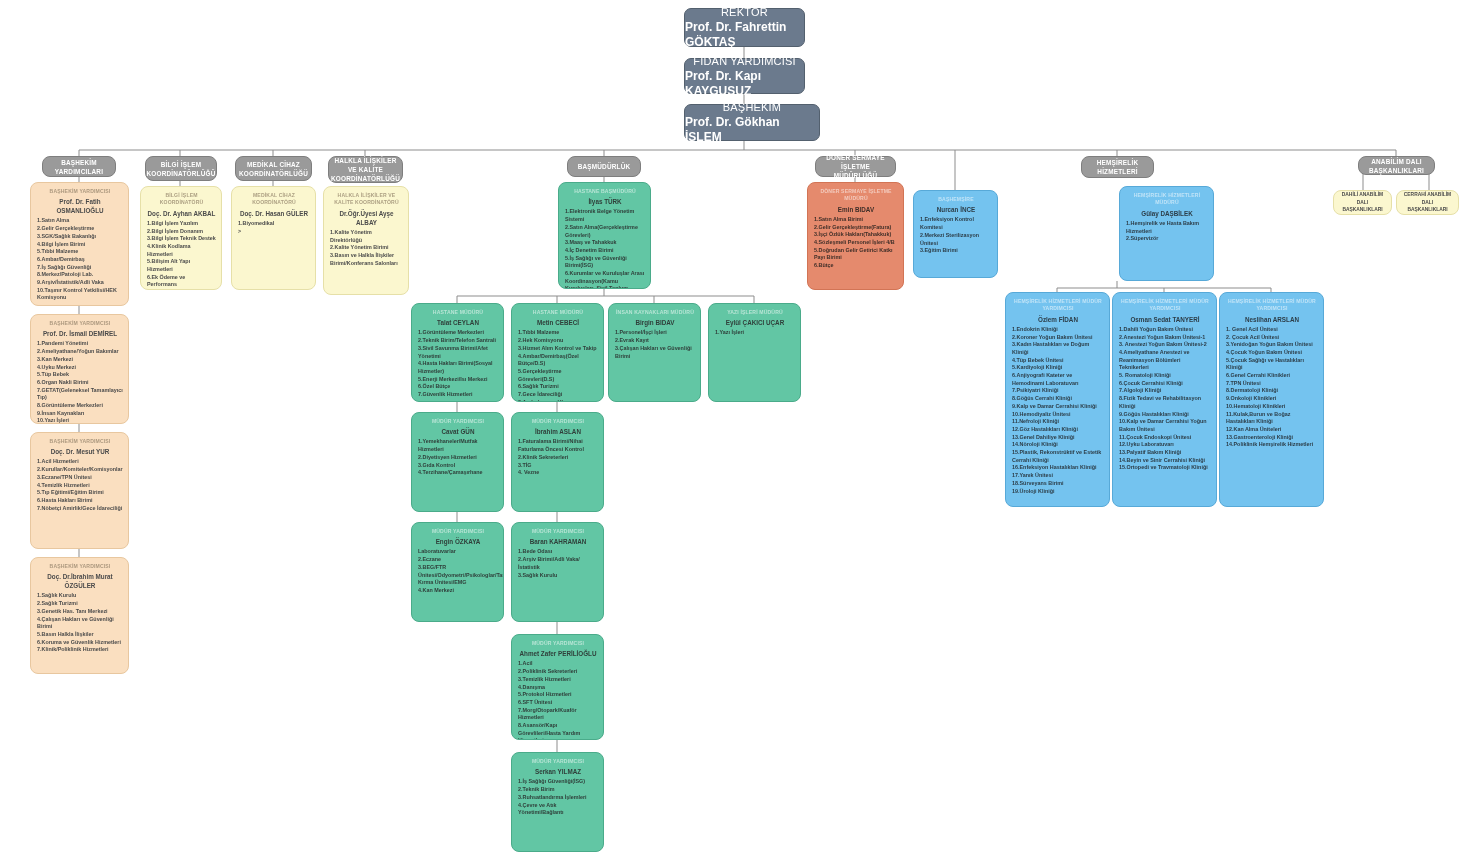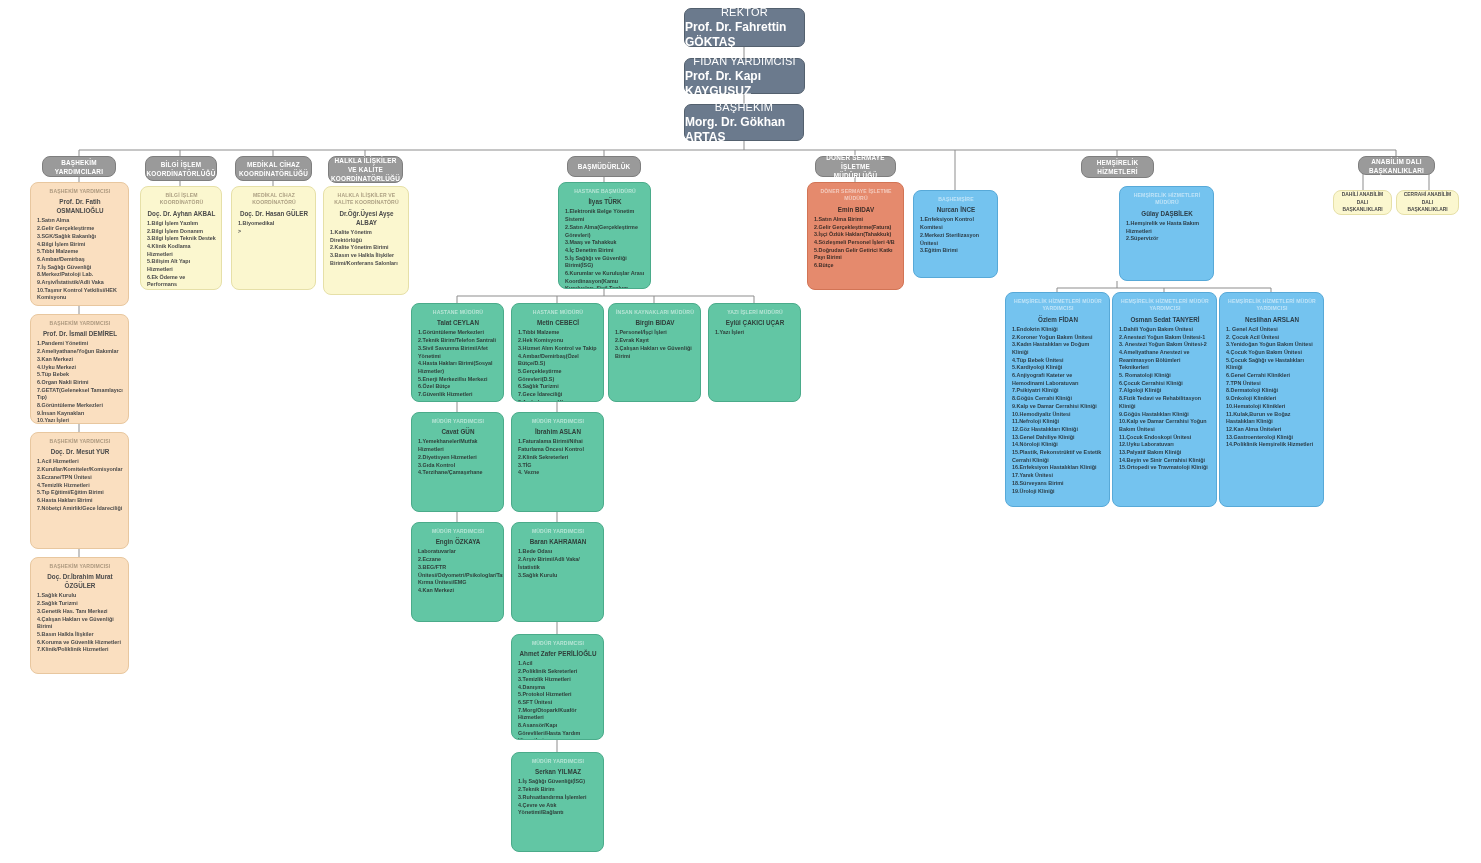--- a/index.html
+++ b/index.html
@@ -101,23 +101,23 @@
   </svg>
 
   <div class="node top" style="left:684px;top:8px;width:121px;height:39px;">
     <div class="t1">REKTÖR</div>
     <div class="t2">Prof. Dr. Fahrettin GÖKTAŞ</div>
   </div>
   <div class="node top" style="left:684px;top:58px;width:121px;height:36px;">
     <div class="t1">FİDAN YARDIMCISI</div>
     <div class="t2">Prof. Dr. Kapı KAYGUSUZ</div>
   </div>
-  <div class="node top" style="left:684px;top:104px;width:120px;height:37px;">
+  <div class="node top" style="left:684px;top:104px;width:136px;height:37px;">
     <div class="t1">BAŞHEKİM</div>
-    <div class="t2">Morg. Dr. Gökhan ARTAŞ</div>
+    <div class="t2">Prof. Dr. Gökhan İŞLEM</div>
   </div>
 
   <div class="node pill" style="left:42px;top:156px;width:74px;height:21px;">BAŞHEKİM YARDIMCILARI</div>
   <div class="node pill" style="left:145px;top:156px;width:72px;height:25px;">BİLGİ İŞLEM KOORDİNATÖRLÜĞÜ</div>
   <div class="node pill" style="left:235px;top:156px;width:77px;height:25px;">MEDİKAL CİHAZ KOORDİNATÖRLÜĞÜ</div>
   <div class="node pill" style="left:328px;top:156px;width:75px;height:27px;">HALKLA İLİŞKİLER VE KALİTE KOORDİNATÖRLÜĞÜ</div>
   <div class="node pill" style="left:567px;top:156px;width:74px;height:21px;">BAŞMÜDÜRLÜK</div>
   <div class="node pill" style="left:815px;top:156px;width:81px;height:21px;">DÖNER SERMAYE İŞLETME MÜDÜRLÜĞÜ</div>
   <div class="node pill" style="left:1081px;top:156px;width:73px;height:22px;">HEMŞİRELİK HİZMETLERİ</div>
   <div class="node pill" style="left:1358px;top:156px;width:77px;height:19px;">ANABİLİM DALI BAŞKANLIKLARI</div>

